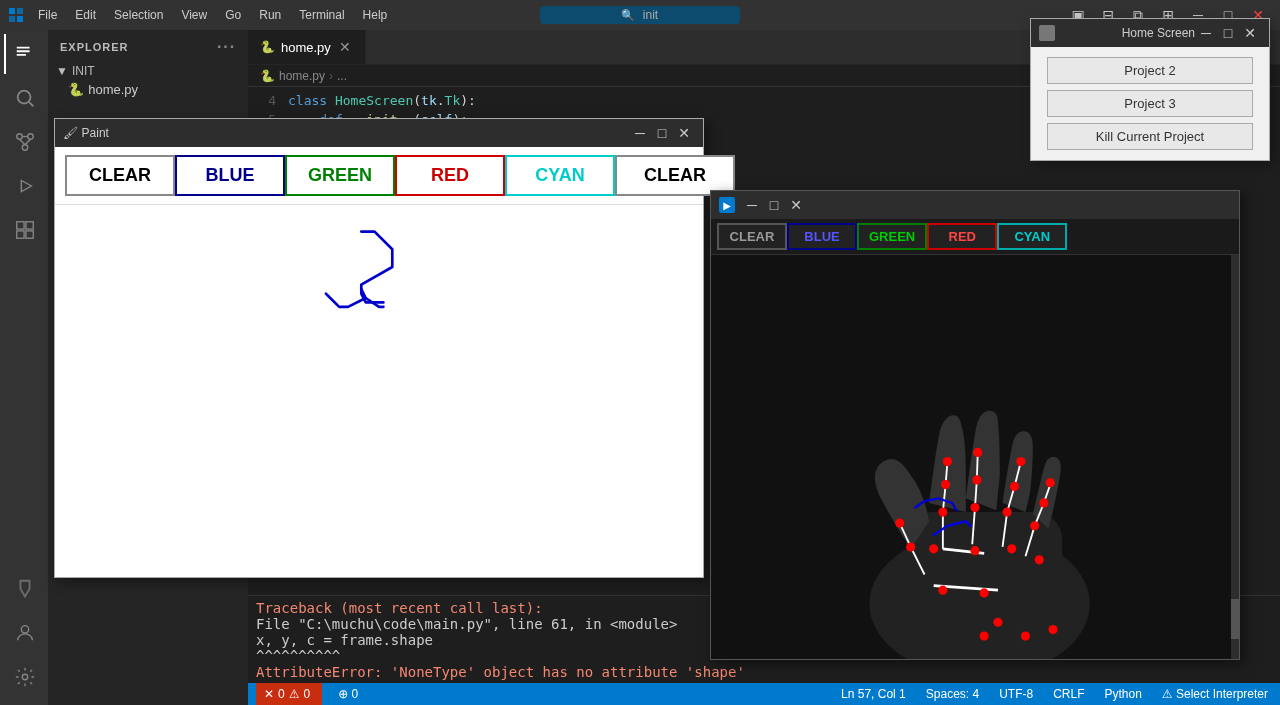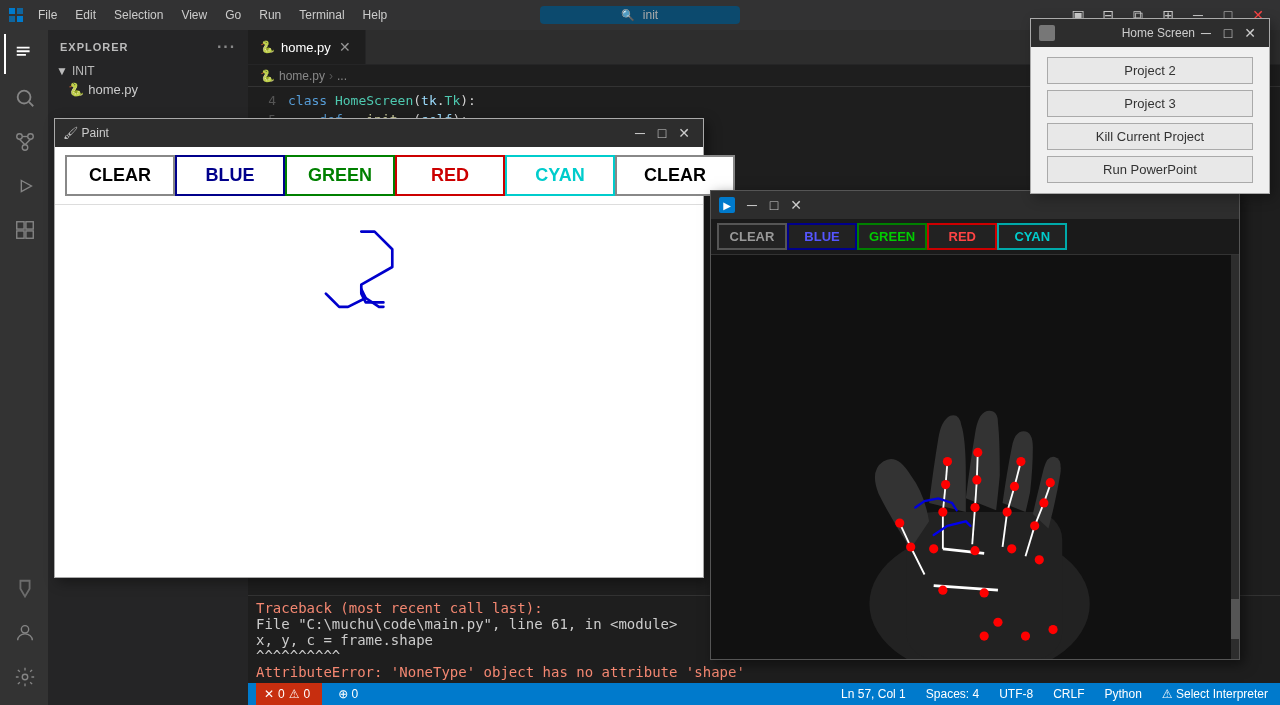--- a/index.html
+++ b/index.html
@@ -761,15 +761,14 @@
     <div class="homescreen-title-icon"></div>
     <span style="flex:1; font-size:12px; color:#ccc;">Home Screen</span>
     <div class="window-btn">─</div>
     <div class="window-btn">□</div>
     <div class="window-btn close">✕</div>
   </div>
   <div class="homescreen-body">
     <button class="hs-btn wide">Project 2</button>
     <button class="hs-btn wide">Project 3</button>
     <button class="hs-btn wide">Kill Current Project</button>
-    <button class="hs-btn wide">Run PowerPoint</button>
   </div>
 </div>
 
 </body></html>

